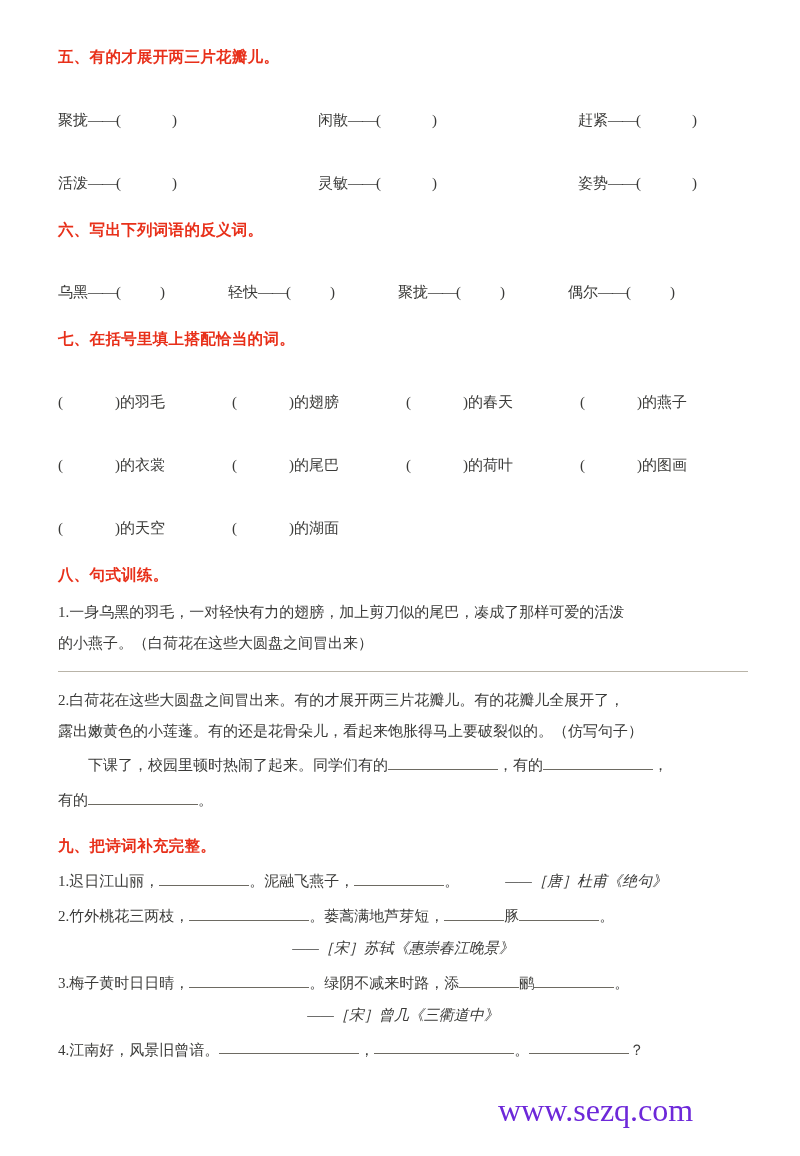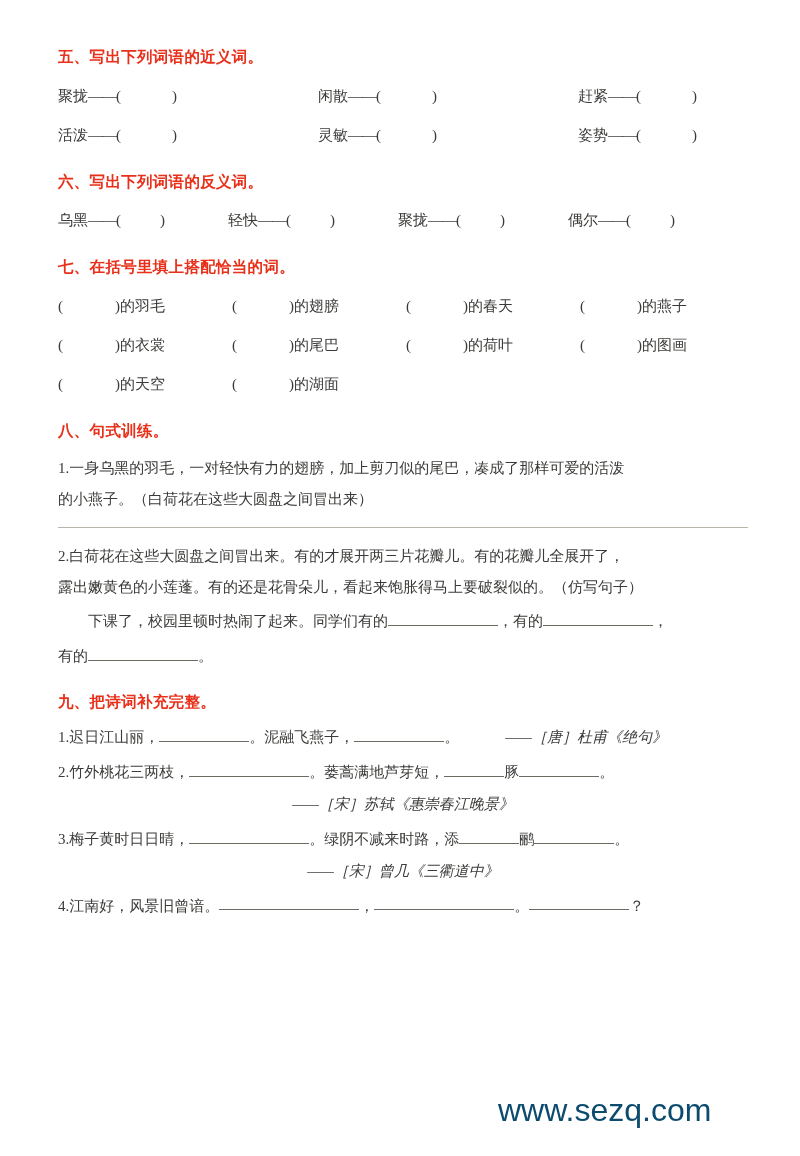--- a/index.html
+++ b/index.html
@@ -36,20 +36,21 @@
     font-weight: bold;
     font-size: 15.5px;
     letter-spacing: 0.3px;
     margin: 0;
     line-height: 1.2;
   }
 
   .wordgrid {
     display: flex;
     width: 100%;
+    margin-top: 24px;
   }
   .wordgrid .cell {
     font-size: 15px;
     color: #3a3a38;
     white-space: nowrap;
   }
 
   
   .paren-blank {
     display: inline-block;
@@ -100,34 +101,34 @@
   .right { text-align: center; }
   .spacer-s  { height: 14px; }
   .spacer-m  { height: 20px; }
   .spacer-l  { height: 28px; }
 
   
   .watermark {
     position: absolute;
     left: 498px;
     top: 1092px;
-    font-family: Liberation Sans, sans-serif;
+    font-family: Liberation Serif, serif;
     font-size: 32px;
-    color: #0c4a6e;
+    color: #6d28d9;
     letter-spacing: 0px;
     user-select: none;
   }
 </style>
 </head>
 <body>
 
 <div class="page">
   <div class="content">
 
-    <div class="sec-head">五、写出下列词语的近义词。</div>
+    <div class="sec-head">五、有的才展开两三片花瓣儿。</div>
     <div class="spacer-m"></div>
 
     <div class="wordgrid">
       <div class="cell" style="width:260px">
         <span>聚拢</span><span class="dash">——(</span><span class="paren-blank"></span><span>)</span>
       </div>
       <div class="cell" style="width:260px">
         <span>闲散</span><span class="dash">——(</span><span class="paren-blank"></span><span>)</span>
       </div>
       <div class="cell">

